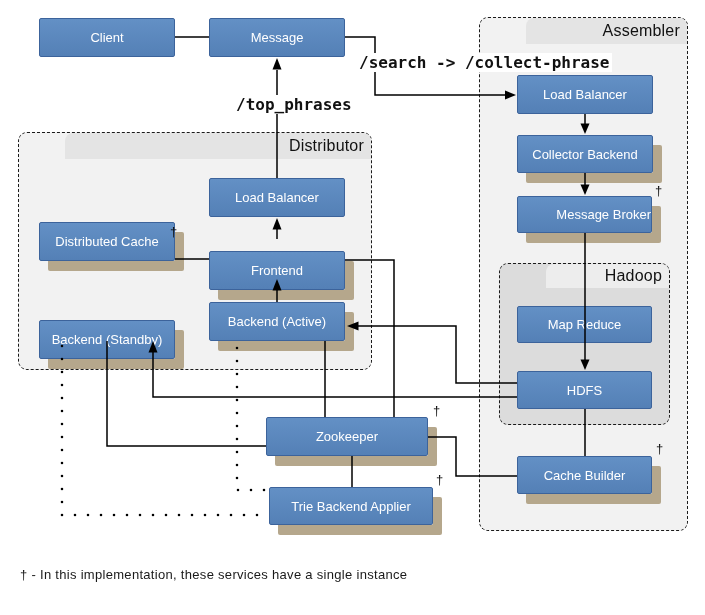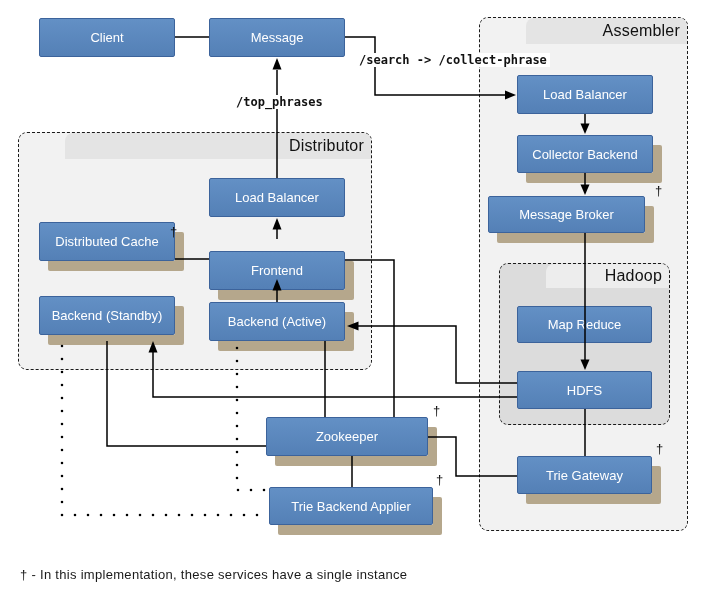--- a/index.html
+++ b/index.html
@@ -30,21 +30,21 @@
   }
   .node.shadow{box-shadow:9px 10px 0 var(--shadow,#b5a78c);}
   
   #wires{position:absolute;left:0;top:0;z-index:3;pointer-events:none;}
   #wires path{stroke:#000;stroke-width:1.5;fill:none;}
   #wires path.dotted{stroke-width:2.6;stroke-dasharray:0 13;stroke-linecap:round;}
   #wires polygon{fill:#000;stroke:none;}
   
   .edge-label{
     position:absolute;z-index:4;background:#fff;padding:0 3px;
-    font-family:"DejaVu Sans Mono", monospace;font-size:12px;font-weight:600;
+    font-family:"DejaVu Sans Mono", monospace;font-size:16px;font-weight:600;
     white-space:nowrap;
   }
   .dagger{position:absolute;z-index:4;font-size:13px;color:#111;line-height:1;}
   .footer-note{position:absolute;z-index:4;font-size:13px;color:#1a1a1a;white-space:nowrap;letter-spacing:.3px;}
 </style>
 </head>
 <body>
 
 <div id="canvas">
 
@@ -72,43 +72,43 @@
     </div>
   <div class="node" style="left:209px;top:178px;width:136px;height:39px;">
       <span>Load Balancer</span>
     </div>
   <div class="node shadow" style="left:39px;top:222px;width:136px;height:39px;">
       <span>Distributed Cache</span>
     </div>
   <div class="node shadow" style="left:209px;top:239px;width:136px;height:39px;margin-top:12px;">
       <span>Frontend</span>
     </div>
-  <div class="node shadow" style="left:39px;top:296px;width:136px;height:39px;">
+  <div class="node shadow" style="left:39px;top:320px;width:136px;height:39px;">
       <span>Backend (Standby)</span>
     </div>
   <div class="node shadow" style="left:209px;top:302px;width:136px;height:39px;">
       <span>Backend (Active)</span>
     </div>
   <div class="node" style="left:517px;top:75px;width:136px;height:39px;">
       <span>Load Balancer</span>
     </div>
   <div class="node shadow" style="left:517px;top:135px;width:136px;height:38px;">
       <span>Collector Backend</span>
     </div>
-  <div class="node shadow" style="left:488px;top:196px;width:157px;height:37px;">
+  <div class="node shadow" style="left:517px;top:196px;width:135px;height:37px;justify-content:flex-end;">
       <span>Message Broker</span>
     </div>
   <div class="node" style="left:517px;top:306px;width:135px;height:37px;">
       <span>Map Reduce</span>
     </div>
   <div class="node" style="left:517px;top:371px;width:135px;height:38px;align-items:center;">
       <span>HDFS</span>
     </div>
   <div class="node shadow" style="left:517px;top:456px;width:135px;height:38px;">
-      <span>Trie Gateway</span>
+      <span>Cache Builder</span>
     </div>
   <div class="node shadow" style="left:266px;top:417px;width:162px;height:39px;">
       <span>Zookeeper</span>
     </div>
   <div class="node shadow" style="left:269px;top:487px;width:164px;height:38px;">
       <span>Trie Backend Applier</span>
     </div>
 
   <svg id="wires" width="705" height="615" viewBox="0 0 705 615">
     <path d="M175 37 H209"></path>

